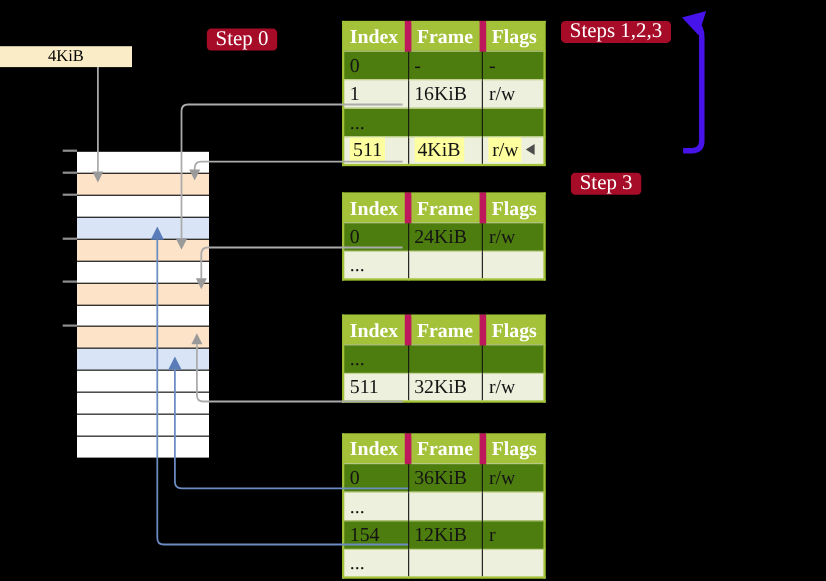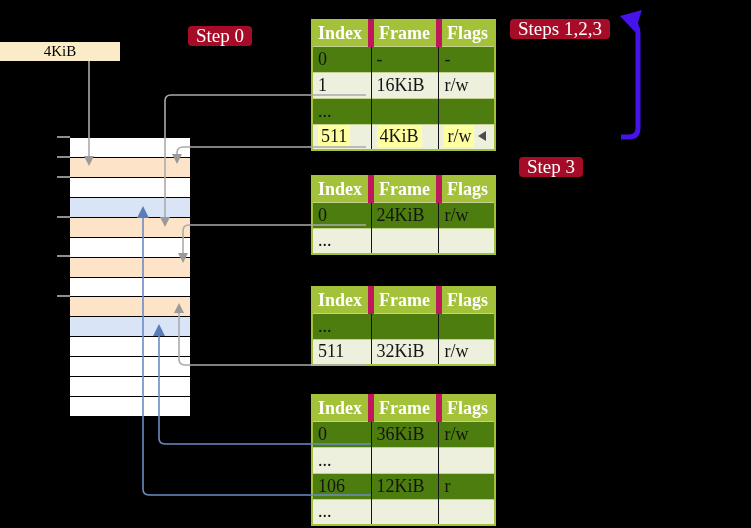--- a/index.html
+++ b/index.html
@@ -159,21 +159,21 @@
       <td>0</td>
       <td>36KiB</td>
       <td>r/w</td>
     </tr>
     <tr class="shade">
       <td>...</td>
       <td></td>
       <td></td>
     </tr>
     <tr>
-      <td>106</td>
+      <td>154</td>
       <td>12KiB</td>
       <td>r</td>
     </tr>
     <tr class="shade">
       <td>...</td>
       <td></td>
       <td></td>
     </tr>
   </tbody>
     </table>

